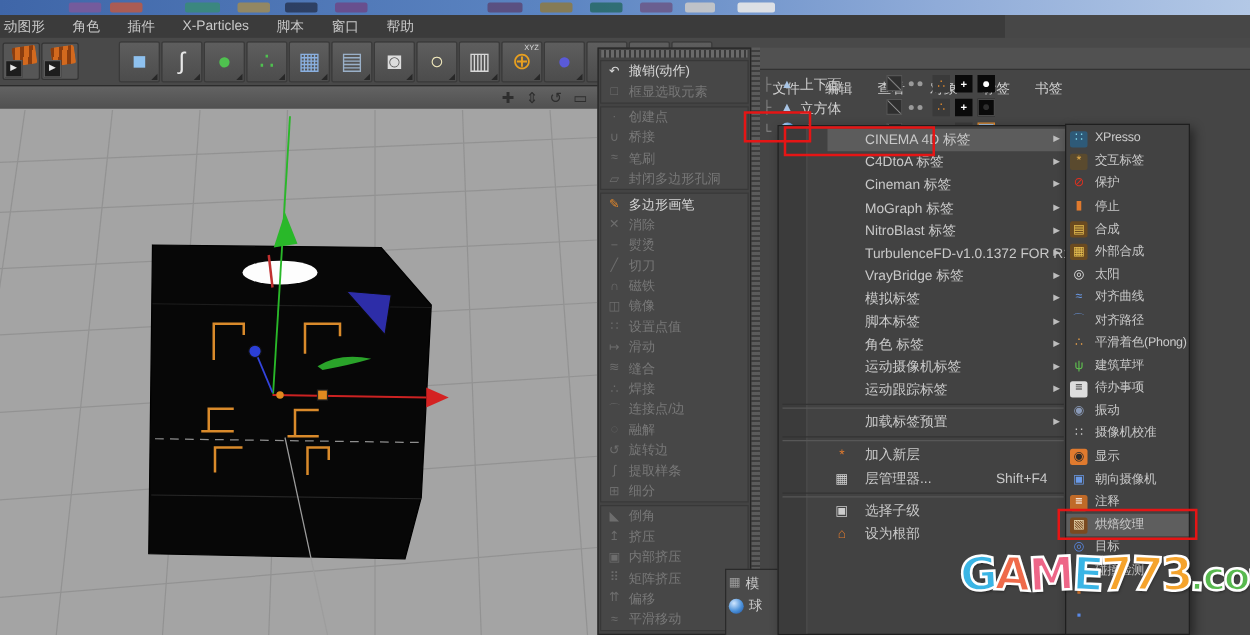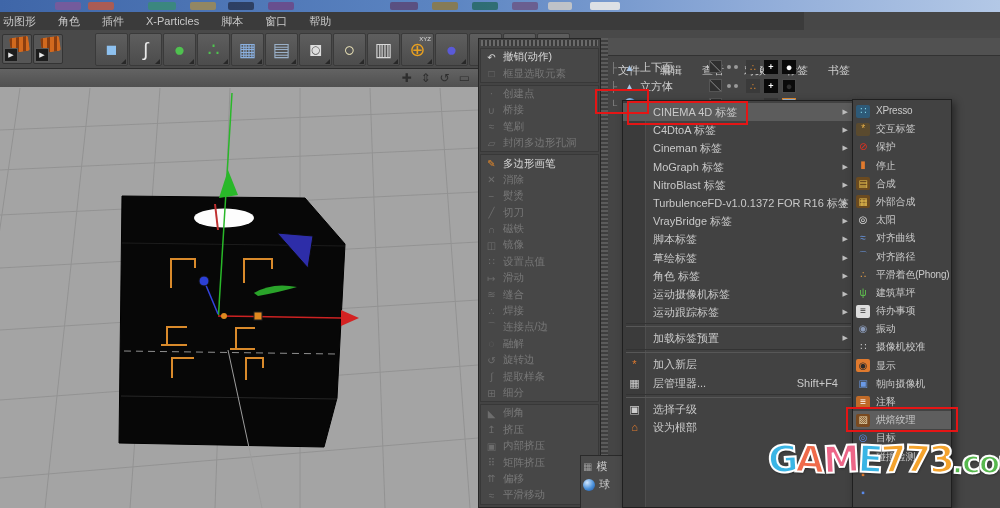--- a/index.html
+++ b/index.html
@@ -65,21 +65,21 @@
   .t-check{color:#8ac14f;font-weight:bold;background:none;font-size:11px;}
   
   .mat{position:absolute;left:580px;top:455px;width:42px;height:53px;background:#4a4a4a;
      border:1px solid #2a2a2a;z-index:15;font-size:11px;color:#cccccc;}
   .mat .mrow{display:flex;align-items:center;gap:4px;padding:3px 2px 0 2px;}
   .mat .gridic{color:#9a9a9a;font-size:10px;}
   
   .tag-menu{position:absolute;left:622px;top:100px;width:233px;height:408px;background:#424242;
      border:1px solid #1f1f1f;box-shadow:3px 3px 8px rgba(0,0,0,.45);z-index:20;box-sizing:border-box;padding-top:2px;overflow:hidden;}
   .tag-menu .gutter{position:absolute;left:0;top:0;bottom:0;width:22px;background:#3b3b3b;border-right:1px solid #4e4e4e;}
-  .mi{position:relative;height:18.2px;line-height:18.2px;padding-left:30px;font-size:11px;color:#c9c9c9;white-space:nowrap;}
+  .mi{position:relative;height:18.2px;line-height:18.2px;padding-left:30px;font-size:11px;color:#c9c9c9;white-space:nowrap;margin-left:39px;}
   .mi.sel{background:#5c5c5c;}
   .mi .arrow{position:absolute;right:6px;top:0;font-size:7px;color:#bdbdbd;}
   .mi .ico{position:absolute;left:3px;top:0;width:17px;text-align:center;font-size:11px;}
   .mi .sc{position:absolute;right:16px;top:0;}
   .msep{height:2px;margin:2px 3px;border-top:1px solid #333;border-bottom:1px solid #575757;}
   .submenu{position:absolute;left:852px;top:99px;width:100px;height:409px;background:#424242;
      border:1px solid #1f1f1f;box-shadow:3px 3px 8px rgba(0,0,0,.45);z-index:25;box-sizing:border-box;padding-top:2px;overflow:hidden;}
   .si{position:relative;height:18.2px;line-height:18.2px;padding-left:23px;font-size:10px;letter-spacing:-.2px;
      color:#c9c9c9;white-space:nowrap;}
   .si.sel{background:#5e5e5e;}
@@ -423,22 +423,22 @@
   <div class="tag-menu">
     <div class="gutter"></div>
     <div id="tag-items" style="position:relative;">
         <div class="mi sel"><span>CINEMA 4D 标签</span><span class="arrow">▶</span></div>
         <div class="mi"><span>C4DtoA 标签</span><span class="arrow">▶</span></div>
         <div class="mi"><span>Cineman 标签</span><span class="arrow">▶</span></div>
         <div class="mi"><span>MoGraph 标签</span><span class="arrow">▶</span></div>
         <div class="mi"><span>NitroBlast 标签</span><span class="arrow">▶</span></div>
         <div class="mi"><span>TurbulenceFD-v1.0.1372 FOR R16 标签</span><span class="arrow">▶</span></div>
         <div class="mi"><span>VrayBridge 标签</span><span class="arrow">▶</span></div>
+        <div class="mi"><span>模拟标签</span><span class="arrow">▶</span></div>
         <div class="mi"><span>脚本标签</span><span class="arrow">▶</span></div>
-        <div class="mi"><span>草绘标签</span><span class="arrow">▶</span></div>
         <div class="mi"><span>角色 标签</span><span class="arrow">▶</span></div>
         <div class="mi"><span>运动摄像机标签</span><span class="arrow">▶</span></div>
         <div class="mi"><span>运动跟踪标签</span><span class="arrow">▶</span></div>
         <div class="msep"></div>
         <div class="mi"><span>加载标签预置</span><span class="arrow">▶</span></div>
         <div class="msep"></div>
         <div class="mi"><span class="ico" style="color: rgb(224, 122, 46);">*</span><span>加入新层</span></div>
         <div class="mi"><span class="ico" style="color: rgb(204, 204, 204);">▦</span><span>层管理器...</span><span class="sc">Shift+F4</span></div>
         <div class="msep"></div>
         <div class="mi"><span class="ico" style="color: rgb(204, 204, 204);">▣</span><span>选择子级</span></div>

